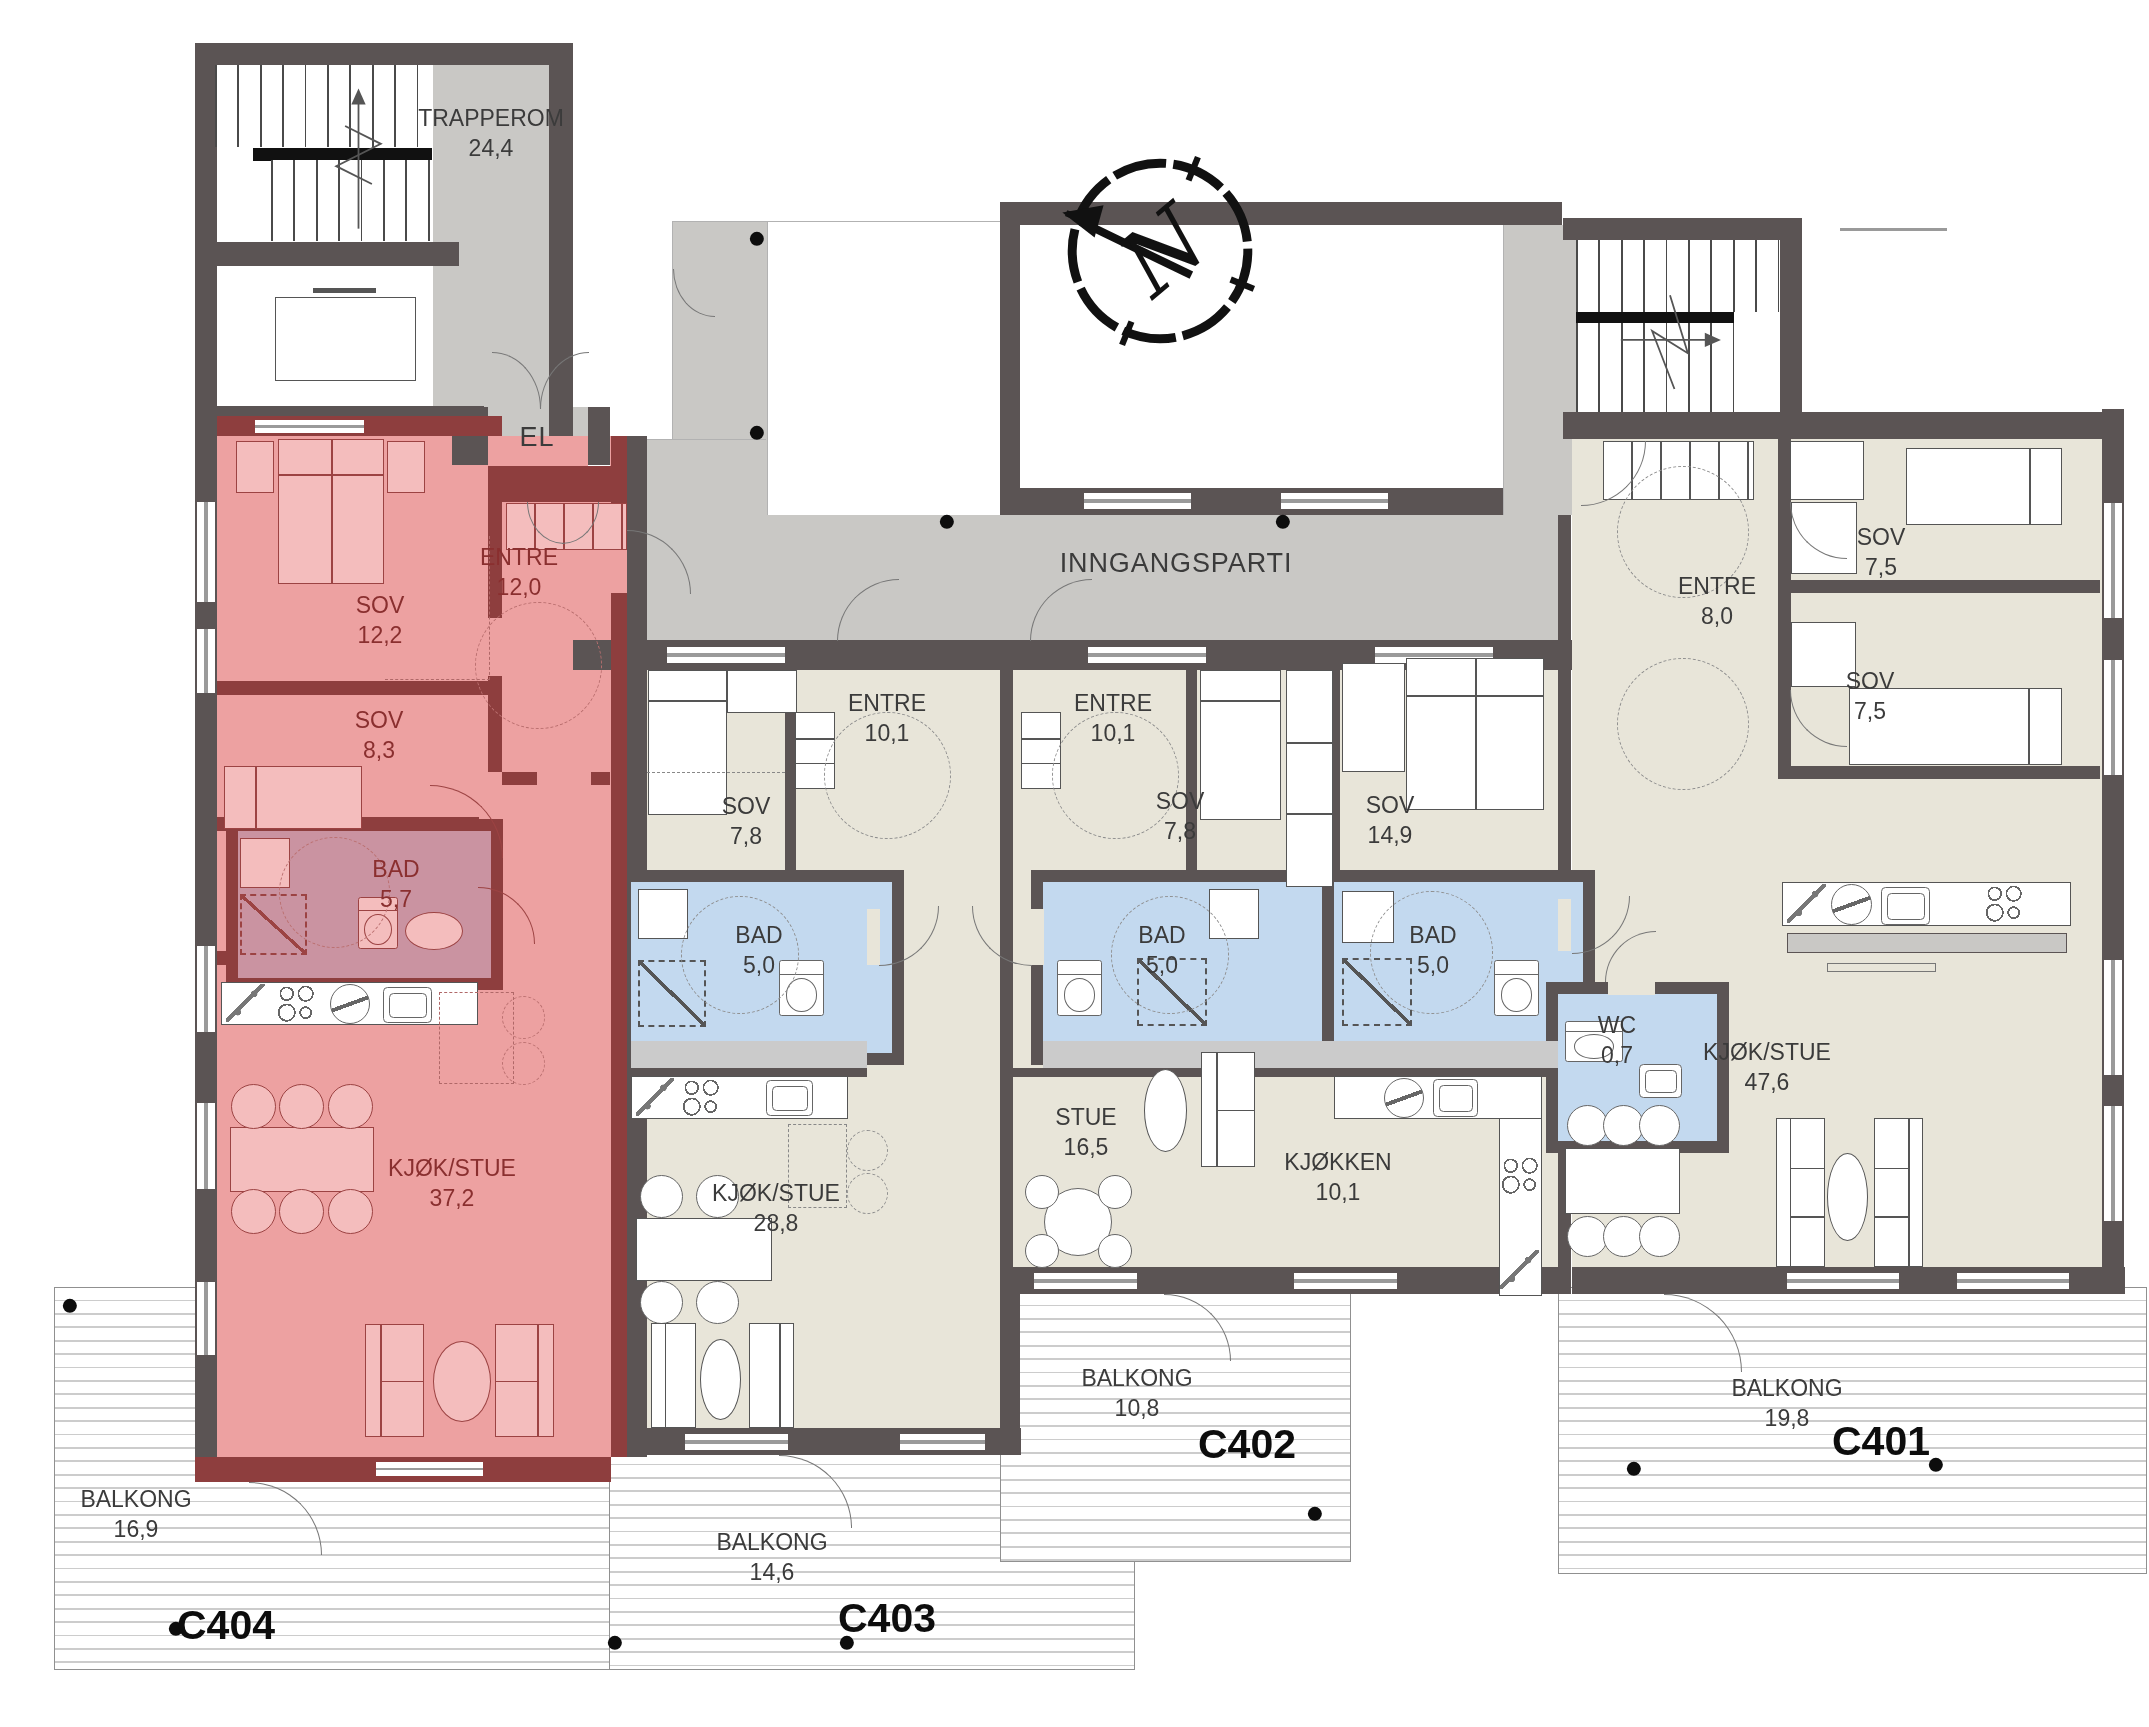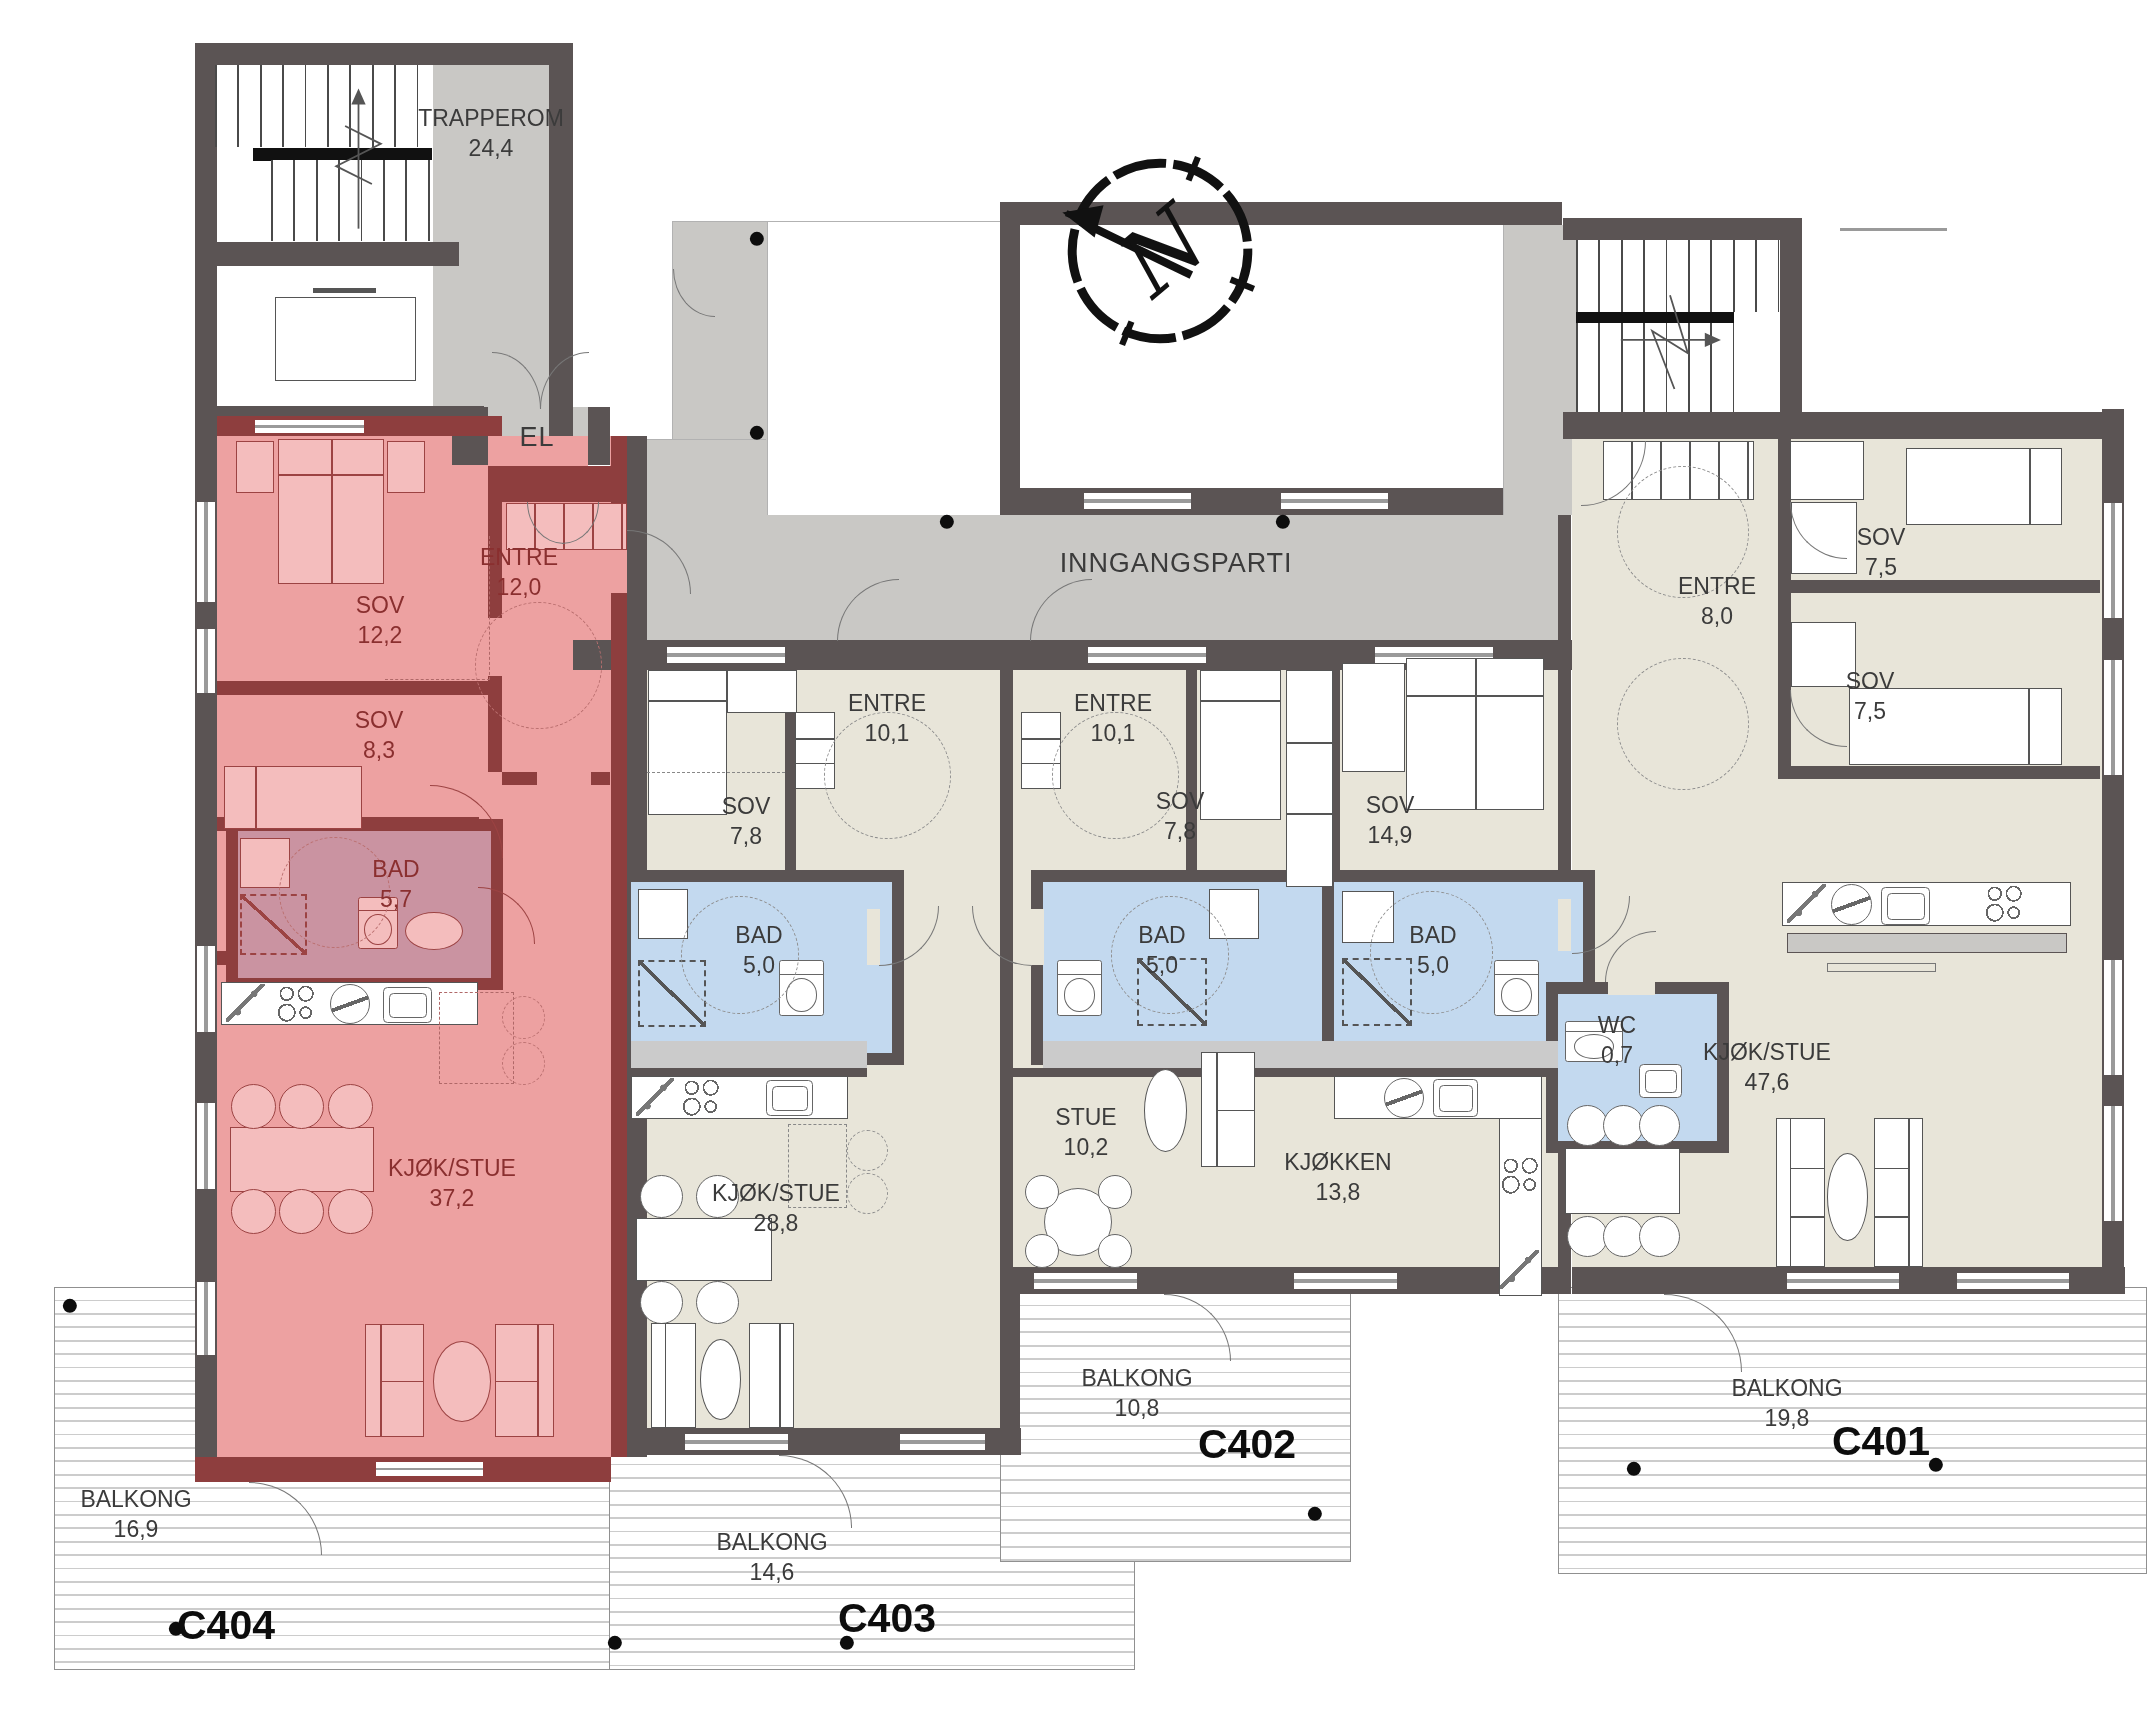--- a/index.html
+++ b/index.html
@@ -439,23 +439,23 @@
 28,8</div>
       <div class="lbl" style="left: 1113px; top: 719px;">ENTRE
 10,1</div>
       <div class="lbl" style="left: 1180px; top: 817px;">SOV
 7,8</div>
       <div class="lbl" style="left: 1390px; top: 821px;">SOV
 14,9</div>
       <div class="lbl" style="left: 1162px; top: 951px;">BAD
 5,0</div>
       <div class="lbl" style="left: 1086px; top: 1133px;">STUE
-10,2</div>
+16,5</div>
       <div class="lbl" style="left: 1338px; top: 1178px;">KJØKKEN
-13,8</div>
+10,1</div>
       <div class="lbl" style="left: 1433px; top: 951px;">BAD
 5,0</div>
       <div class="lbl" style="left: 1617px; top: 1041px;">WC
 0,7</div>
       <div class="lbl" style="left: 1717px; top: 602px;">ENTRE
 8,0</div>
       <div class="lbl" style="left: 1881px; top: 553px;">SOV
 7,5</div>
       <div class="lbl" style="left: 1870px; top: 697px;">SOV
 7,5</div>

